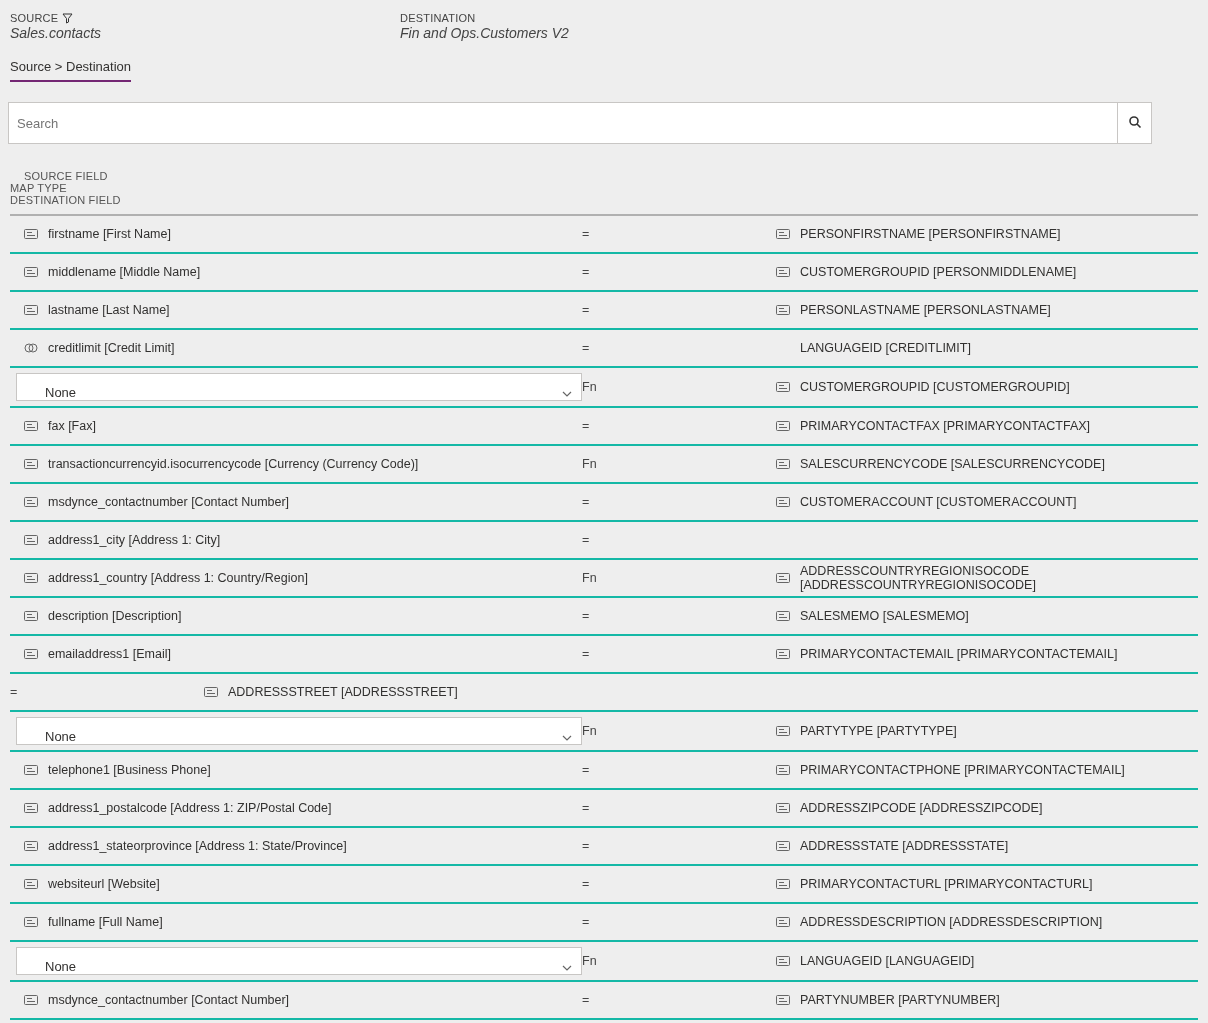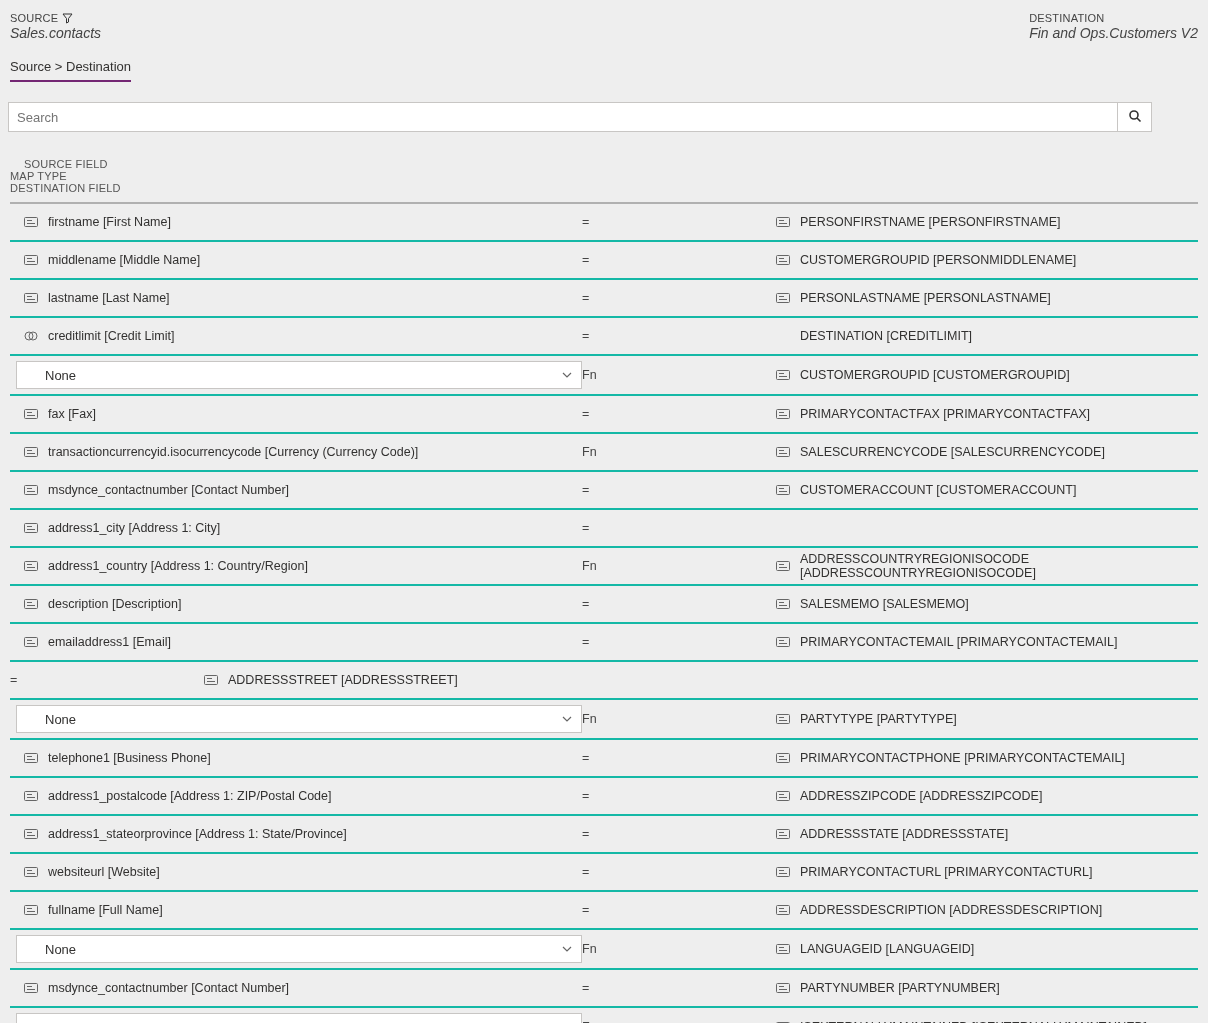--- a/index.html
+++ b/index.html
@@ -6,21 +6,20 @@
   body {
     font-family: "Segoe UI", Arial, sans-serif;
     font-size: 13px;
     color: #323130;
     background: #eeeeee;
     width: 1208px;
   }
   .header-bar {
     display: flex;
     padding: 12px 10px 4px 10px;
-    justify-content: space-between;
   }
   .header-block {
     display: flex;
     flex-direction: column;
   }
   .header-block.src { width: 390px; }
   .header-label {
     font-size: 11px;
     color: #444;
     letter-spacing: 0.2px;
@@ -47,21 +46,21 @@
     border-bottom: 2px solid #742774;
     cursor: pointer;
   }
   .search-wrap {
     padding: 20px 10px 10px 8px;
   }
   .search-box {
     display: flex;
     background: #fff;
     border: 1px solid #c8c6c4;
-    height: 30px;
+    height: 42px;
     align-items: center;
     width: 1144px;
   }
   .search-input {
     flex: 1;
     border: none;
     outline: none;
     font-size: 13px;
     padding: 0 8px;
     height: 100%;
@@ -128,21 +127,21 @@
     justify-content: center;
   }
   .field-icon svg { width: 14px; height: 12px; }
   .dst-pad-noicon { padding-left: 24px; }
   .dropdown {
     width: 633px;
     height: 28px;
     border: 1px solid #c8c6c4;
     background: #fff;
     display: flex;
-    align-items: center;
+    align-items: flex-end;
     justify-content: space-between;
     padding: 0 8px 0 28px;
     font-size: 13px;
     color: #323130;
     margin-left: 6px;
     cursor: pointer;
   }
   .dropdown .chev { width: 12px; height: 12px; }
   .row.dd { padding: 5px 0; }
 </style>
@@ -272,21 +271,21 @@
         <div class="cell-src">
           <span class="field-icon">
             <svg viewBox="0 0 14 12">
               <use href="#ico-currency"></use>
             </svg>
           </span>
           <span>creditlimit [Credit Limit]</span>
         </div>
         <div class="cell-map">=</div>
         <div class="cell-dst dst-pad-noicon">
-          <span>DESTINATION [CREDITLIMIT]</span>
+          <span>LANGUAGEID [CREDITLIMIT]</span>
         </div>
       </div>
       <div class="row dd">
         <div class="cell-src" style="padding-left: 0px;">
           <div class="dropdown">
             <span>None</span>
             <span class="chev"><svg viewBox="0 0 12 12">
                 <use href="#ico-chev"></use>
               </svg></span>
           </div>

